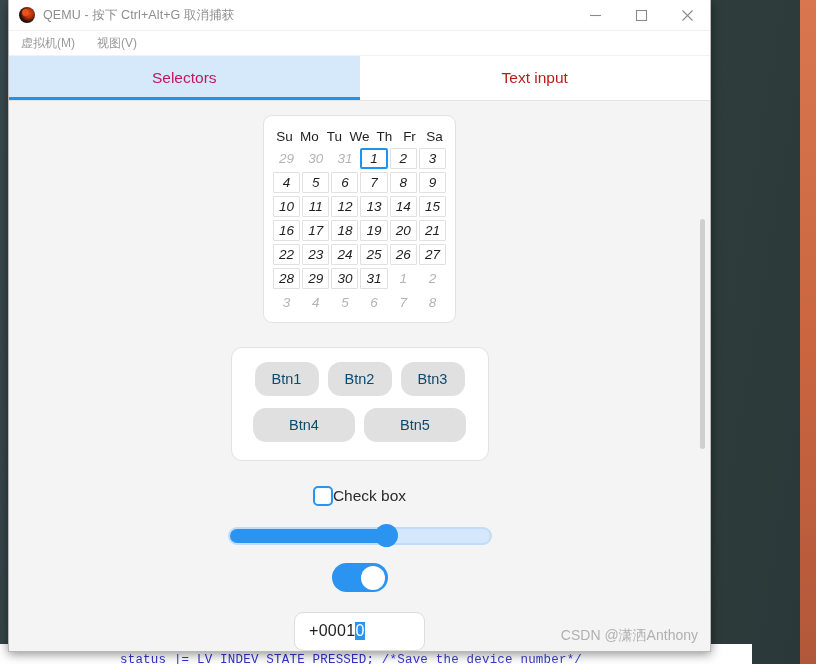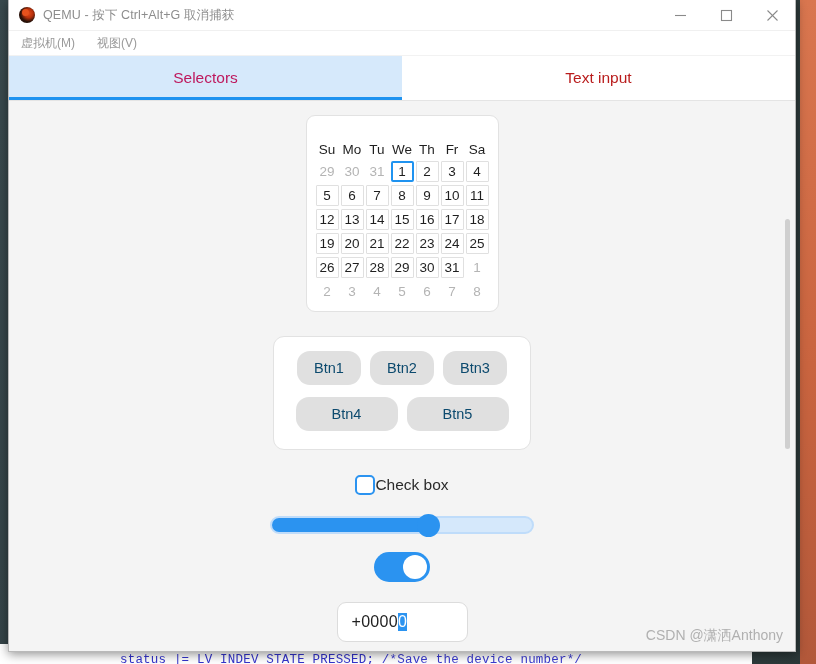--- a/index.html
+++ b/index.html
@@ -46,21 +46,21 @@
     letter-spacing: 0.2px;
   }
   #code-backdrop .code-line .kw { color: #3333cc; }
   #code-backdrop .code-line .cm { color: #3b3bd0; }
 
   
   #qemu-window {
     position: absolute;
     left: 8px;
     top: 0;
-    width: 788px;
+    width: 703px;
     height: 652px;
     background: #ffffff;
     box-shadow: 0 2px 10px rgba(0,0,0,0.45);
     border: 1px solid #b9b9b9;
     border-top: none;
     box-sizing: border-box;
     display: flex;
     flex-direction: column;
     overflow: hidden;
   }
@@ -186,37 +186,38 @@
     border-radius: 3px;
     background: #cfcfcf;
   }
 
   
   #calendar-card {
     width: 193px;
     background: #ffffff;
     border: 1px solid #e2e2e2;
     border-radius: 9px;
-    padding: 26px 8px 9px 8px;
+    padding: 13px 8px 9px 8px;
     box-sizing: border-box;
   }
   #calendar-head {
     display: grid;
     grid-template-columns: repeat(7, 1fr);
     margin-bottom: 4px;
   }
   #calendar-head div {
     text-align: center;
     font-size: 13.5px;
     color: #1f1f1f;
   }
   #calendar-grid {
     display: grid;
-    grid-template-columns: repeat(7, 1fr);
+    grid-template-columns: repeat(6, 1fr);
     row-gap: 3px;
+    font-style: italic;
   }
   .cal-cell {
     height: 21px;
     display: flex;
     align-items: center;
     justify-content: center;
     font-size: 13.5px;
     color: #1f1f1f;
     border: 1px solid transparent;
     box-sizing: border-box;
@@ -485,21 +486,21 @@
       <div id="slider-wrap">
         <div id="slider-fill" style="width: 60%;"></div>
         <div id="slider-handle" style="left: 60%;"></div>
       </div>
 
       <div id="toggle-wrap">
         <div id="toggle-knob"></div>
       </div>
 
       <div id="text-field">
-        <span>+0000</span>
+        <span>+0001</span>
           <span class="sel">0</span>
       </div>
 
     </div>
 
     <div id="content-scrollbar"></div>
     <div id="watermark">CSDN @潇洒Anthony</div>
   </div>
 
 </div>

